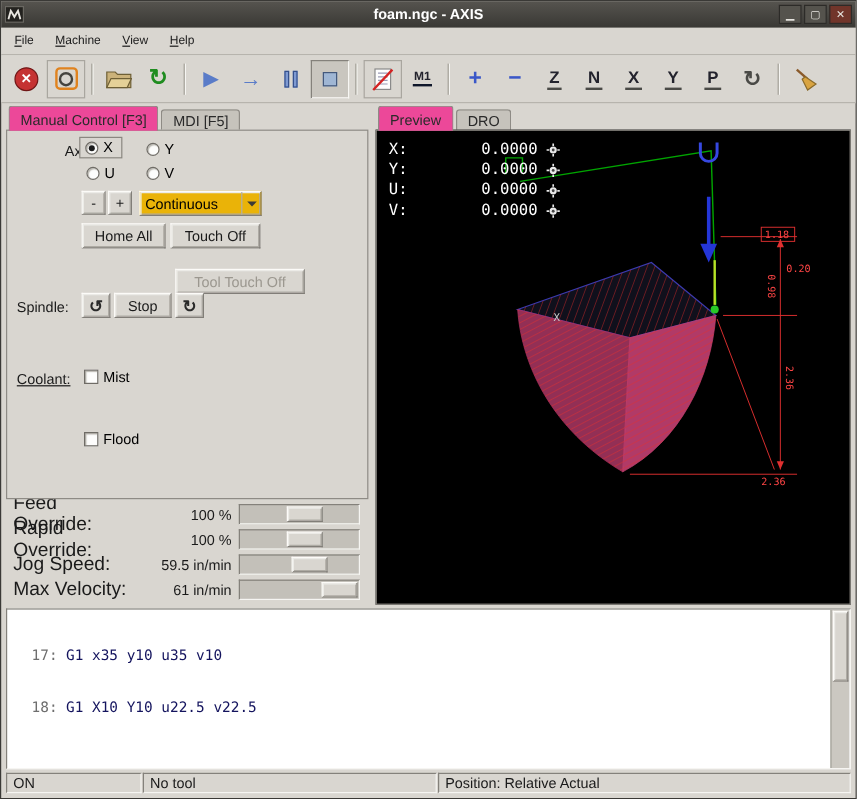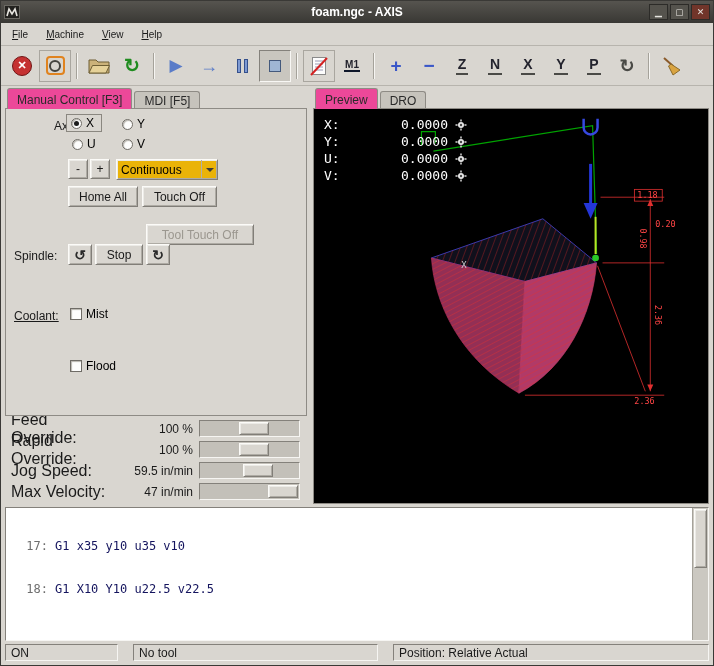--- a/index.html
+++ b/index.html
@@ -127,21 +127,21 @@
             font-size:12px; line-height:14.4px; white-space:pre; overflow:hidden; }
   .ghl { display:inline-block; padding-right:3px; }
   .lnum { display:inline-block; width:34px; text-align:right; color:#6e6e6e; margin-right:7px; }
   .gtxt { color:#14145e; }
   .vscroll { width:16px; flex:none; background:#cbc8c1; border-left:1px solid #a5a29a; position:relative; }
   .vthumb { position:absolute; left:1px; right:1px; top:1px; height:45%; background:#d9d6d0;
             border:1px solid; border-color:#fcfbf8 #817e78 #817e78 #fcfbf8;
             box-shadow:inset 1px 1px 0 #ecebe7, inset -1px -1px 0 #aeaba4; }
 
   
-  .status { flex:none; height:24px; display:flex; gap:15px; padding:3px 4px 4px; }
+  .status { flex:none; height:24px; display:flex; gap:1px; padding:3px 4px 4px; }
   .scell { border:1px solid; border-color:#84817b #f6f5f2 #f6f5f2 #84817b;
            font-size:12px; color:#1a1a1a; padding:0 5px; display:flex; align-items:center; }
   .scell.c1 { width:113px; flex:none; }
   .scell.c2 { width:245px; flex:none; }
   .scell.c3 { flex:1; }
 </style>
 </head>
 <body>
 
 <div class="win">
@@ -323,21 +323,21 @@
         </div>
         <div class="srow">
           <span class="slabel">Jog Speed:</span>
           <span class="sval">59.5 in/min</span>
           <span class="trough">
               <span class="thumb" style="left:43px;"></span>
             </span>
         </div>
         <div class="srow">
           <span class="slabel">Max Velocity:</span>
-          <span class="sval">47 in/min</span>
+          <span class="sval">61 in/min</span>
           <span class="trough">
               <span class="thumb" style="left:68px;"></span>
             </span>
         </div>
       </div>
     </div>
 
     <div class="rightcol">
       <div class="tabbar">
         <span class="tab active">Preview</span>

